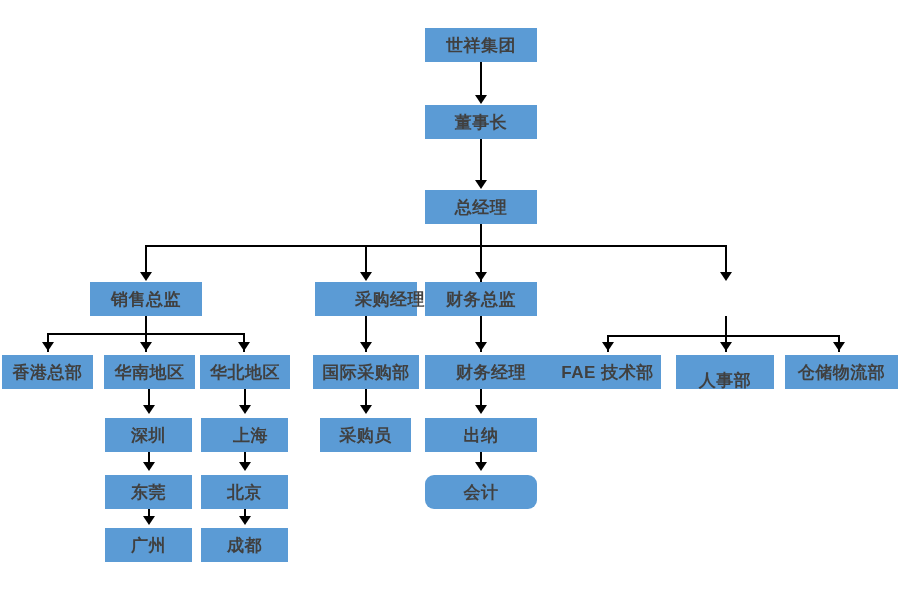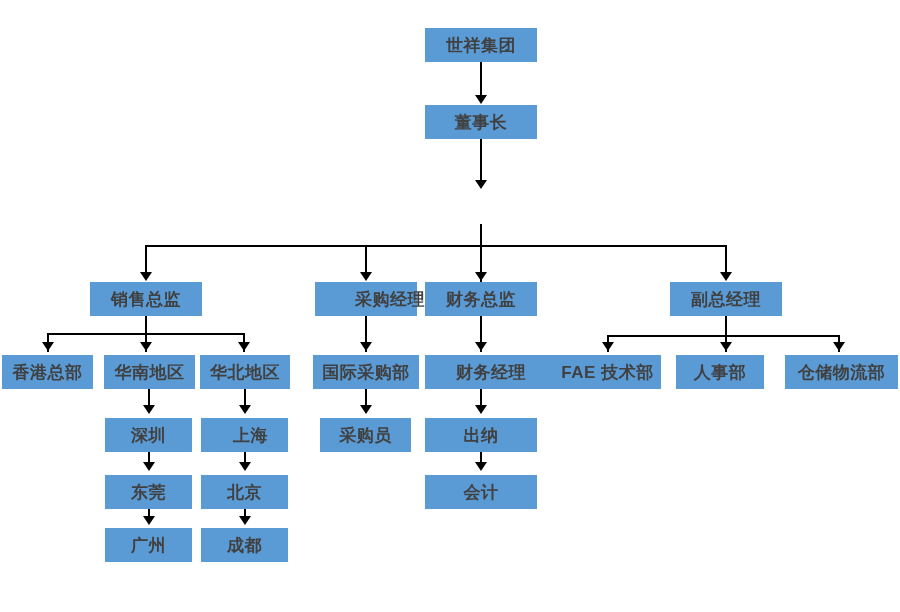--- a/index.html
+++ b/index.html
@@ -63,42 +63,42 @@
   <div class="conn conn-v" style="left:480px; top:62px; height:34px;"></div>
   <div class="arrow" style="left:475px; top:95px;"></div>
 
   <div class="node" style="left:425px; top:105px; width:112px;">
     <span class="node-label">董事长</span>
   </div>
 
   <div class="conn conn-v" style="left:480px; top:139px; height:42px;"></div>
   <div class="arrow" style="left:475px; top:180px;"></div>
 
+  <div class="node" style="left:425px; top:190px; width:112px;">
+    <span class="node-label">总经理</span>
+  </div>
 
   <div class="conn conn-v" style="left:480px; top:224px; height:58px;"></div>
   <div class="arrow" style="left:475px; top:272px;"></div>
   <div class="conn conn-h" style="left:145px; top:245px; width:580px;"></div>
   <div class="conn conn-v" style="left:145px; top:245px; height:28px;"></div>
   <div class="arrow" style="left:140px; top:272px;"></div>
   <div class="conn conn-v" style="left:365px; top:245px; height:28px;"></div>
   <div class="arrow" style="left:360px; top:272px;"></div>
   <div class="conn conn-v" style="left:725px; top:245px; height:28px;"></div>
   <div class="arrow" style="left:720px; top:272px;"></div>
 
   <div class="node" style="left:90px; top:282px; width:112px;">
     <span class="node-label">销售总监</span>
   </div>
   <div class="node" style="left:315px; top:282px; width:102px;padding-left:48px;">
     <span class="node-label">采购经理</span>
   </div>
   <div class="node" style="left:425px; top:282px; width:112px;">
     <span class="node-label">财务总监</span>
-  </div>
-  <div class="node" style="left:670px; top:282px; width:112px;">
-    <span class="node-label">副总经理</span>
   </div>
 
   <div class="conn conn-v" style="left:145px; top:316px; height:36px;"></div>
   <div class="arrow" style="left:140px; top:342px;"></div>
   <div class="conn conn-h" style="left:47px; top:333px; width:197px;"></div>
   <div class="conn conn-v" style="left:47px; top:333px; height:19px;"></div>
   <div class="arrow" style="left:42px; top:342px;"></div>
   <div class="conn conn-v" style="left:243px; top:333px; height:19px;"></div>
   <div class="arrow" style="left:238px; top:342px;"></div>
 
@@ -128,21 +128,21 @@
   </div>
   <div class="node" style="left:313px; top:355px; width:106px;">
     <span class="node-label">国际采购部</span>
   </div>
   <div class="node" style="left:425px; top:355px; width:132px;">
     <span class="node-label">财务经理</span>
   </div>
   <div class="node" style="left:554px; top:355px; width:107px;">
     <span class="node-label">FAE 技术部</span>
   </div>
-  <div class="node" style="left:676px; top:355px; width:88px;">
+  <div class="node" style="left:676px; top:355px; width:98px;align-items:flex-end;">
     <span class="node-label">人事部</span>
   </div>
   <div class="node" style="left:785px; top:355px; width:113px;">
     <span class="node-label">仓储物流部</span>
   </div>
 
   <div class="conn conn-v" style="left:148px; top:389px; height:22px;"></div>
   <div class="arrow" style="left:143px; top:405px;"></div>
   <div class="conn conn-v" style="left:244px; top:389px; height:22px;"></div>
   <div class="arrow" style="left:239px; top:405px;"></div>
@@ -170,21 +170,21 @@
   <div class="arrow" style="left:239px; top:462px;"></div>
   <div class="conn conn-v" style="left:480px; top:452px; height:16px;"></div>
   <div class="arrow" style="left:475px; top:462px;"></div>
 
   <div class="node" style="left:105px; top:475px; width:87px;text-align:right;">
     <span class="node-label">东莞</span>
   </div>
   <div class="node" style="left:201px; top:475px; width:87px;">
     <span class="node-label">北京</span>
   </div>
-  <div class="node" style="left:425px; top:475px; width:112px;">
+  <div class="node" style="left:425px; top:475px; width:112px;border-radius:9px;">
     <span class="node-label">会计</span>
   </div>
 
   <div class="conn conn-v" style="left:148px; top:509px; height:12px;"></div>
   <div class="arrow" style="left:143px; top:516px;"></div>
   <div class="conn conn-v" style="left:244px; top:509px; height:12px;"></div>
   <div class="arrow" style="left:239px; top:516px;"></div>
 
   <div class="node" style="left:105px; top:528px; width:87px;">
     <span class="node-label">广州</span>

